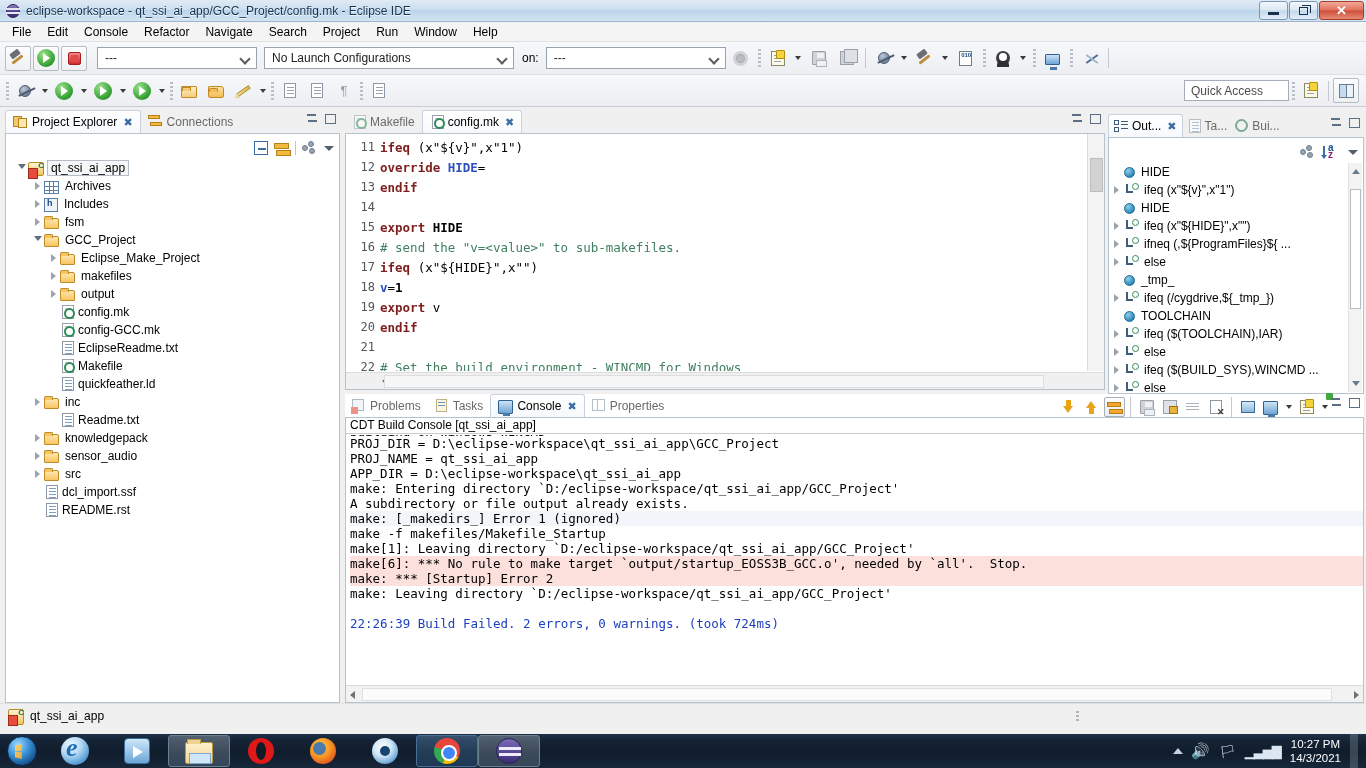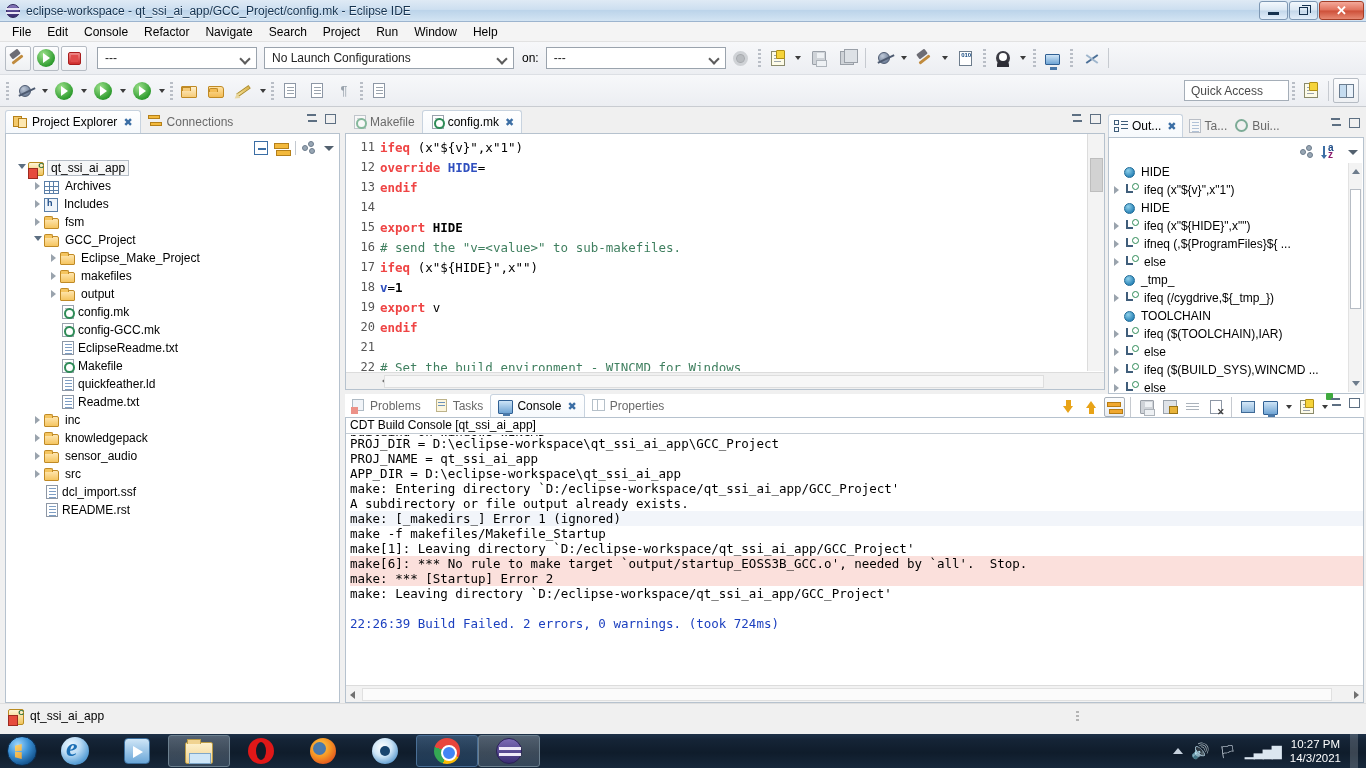--- a/index.html
+++ b/index.html
@@ -282,21 +282,21 @@
     position:absolute; left:0; right:0; top:23px; bottom:0;
     background: #fff; border: 1px solid #b6c2ce;
   }
   .code {
     position:absolute; left:0; top:0; right:18px; bottom:18px;
     overflow:hidden; font-family: "DejaVu Sans Mono", monospace; font-size: 12.5px;
     padding-top: 3px;
   }
   .cline { height: 20px; display:flex; align-items:center; white-space:pre; }
   .lnum { width: 34px; text-align: right; color: #555; padding-right: 5px; flex:none; font-size:12px;}
-  .tok-kw { color: #ef4444; font-weight: bold; }
+  .tok-kw { color: #7f1d1d; font-weight: bold; }
   .tok-var { color: #2f4fbf; font-weight: bold; }
   .tok-cmt { color: #3f7f5f; }
   .tok-plain { color: #000; }
   .tok-b { font-weight: bold; color:#000; }
   .vscroll {
     position:absolute; right:0; top:0; width:17px; bottom:18px; background:#f3f3f3; border-left:1px solid #dcdcdc;
   }
   .vthumb { position:absolute; left:2px; top:24px; width:13px; height:34px; background:#d2d2d2; border:1px solid #bdbdbd;}
   .hscroll {
     position:absolute; left:0; right:0; bottom:0; height:17px; background:#f0f0f0; border-top:1px solid #dcdcdc;
@@ -727,30 +727,30 @@
             <span class="tlabel">EclipseReadme.txt</span>
           </div>
           <div class="trow" style="padding-left:53px;">
             <span class="ticon icn-mk"></span>
             <span class="tlabel">Makefile</span>
           </div>
           <div class="trow" style="padding-left:53px;">
             <span class="ticon icn-txt"></span>
             <span class="tlabel">quickfeather.ld</span>
           </div>
+          <div class="trow" style="padding-left:24px;">
+            <span class="tarrow">
+                <i></i>
+              </span>
+            <span class="ticon icn-fold"></span>
+            <span class="tlabel">inc</span>
+          </div>
           <div class="trow" style="padding-left:53px;">
             <span class="ticon icn-txt"></span>
             <span class="tlabel">Readme.txt</span>
-          </div>
-          <div class="trow" style="padding-left:24px;">
-            <span class="tarrow">
-                <i></i>
-              </span>
-            <span class="ticon icn-fold"></span>
-            <span class="tlabel">inc</span>
           </div>
           <div class="trow" style="padding-left:24px;">
             <span class="tarrow">
                 <i></i>
               </span>
             <span class="ticon icn-fold"></span>
             <span class="tlabel">knowledgepack</span>
           </div>
           <div class="trow" style="padding-left:24px;">
             <span class="tarrow">

